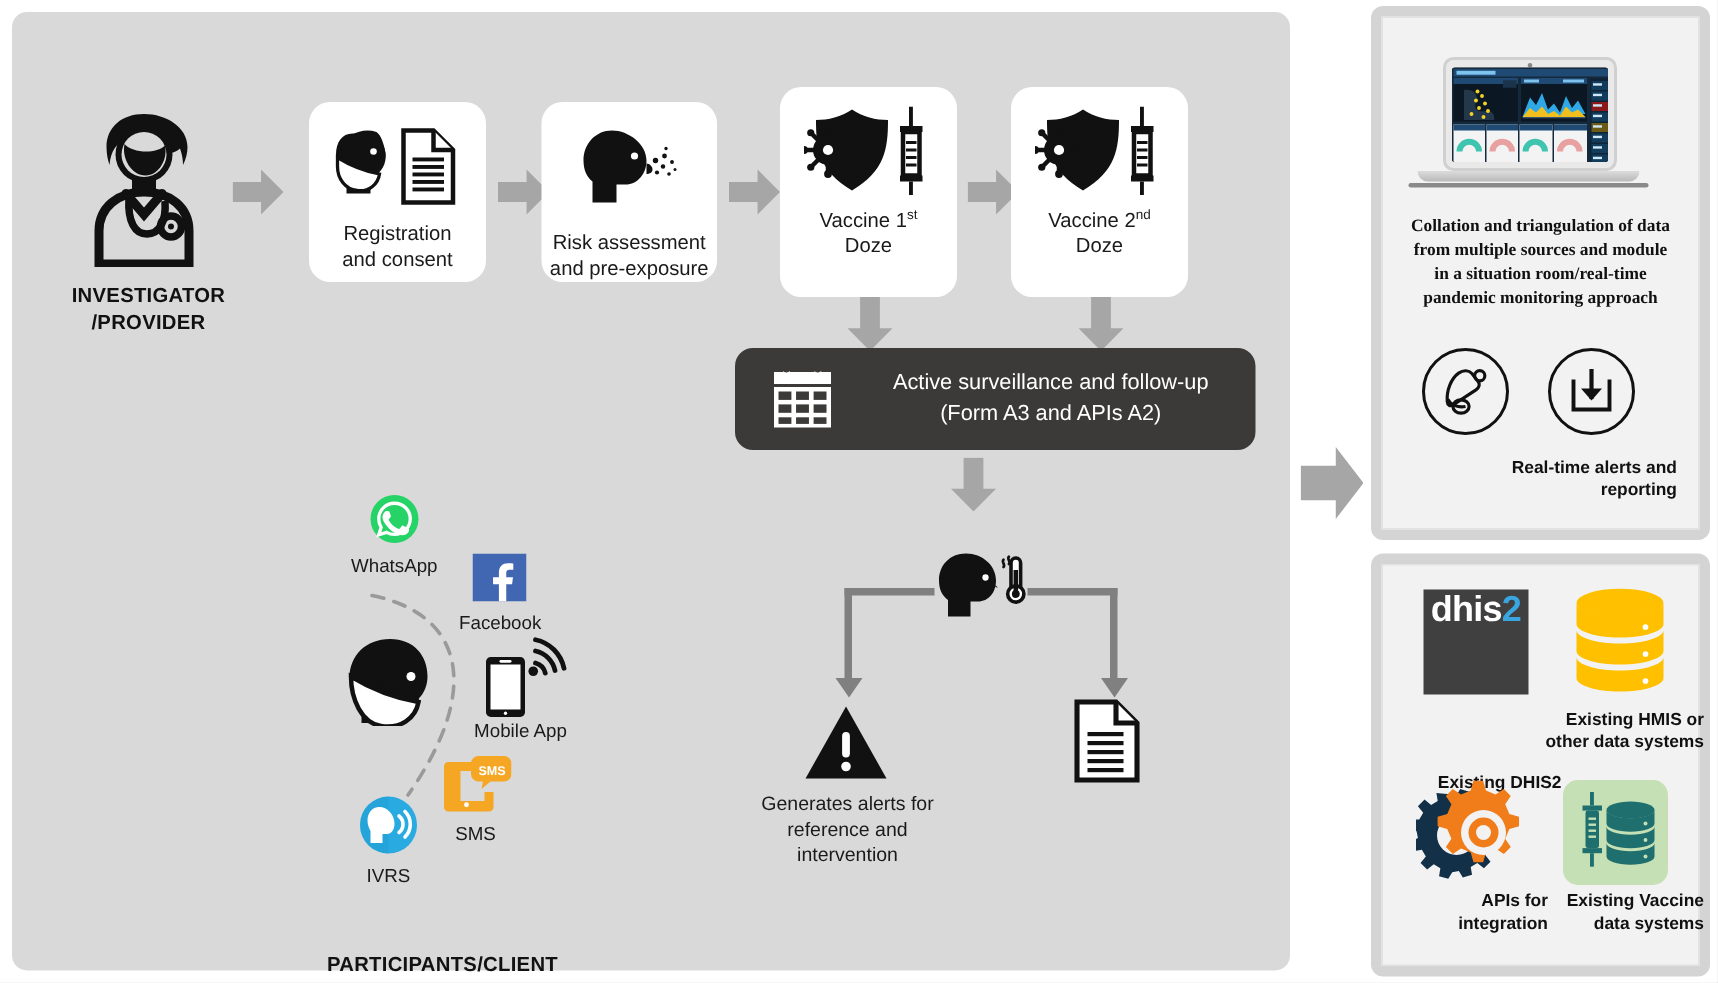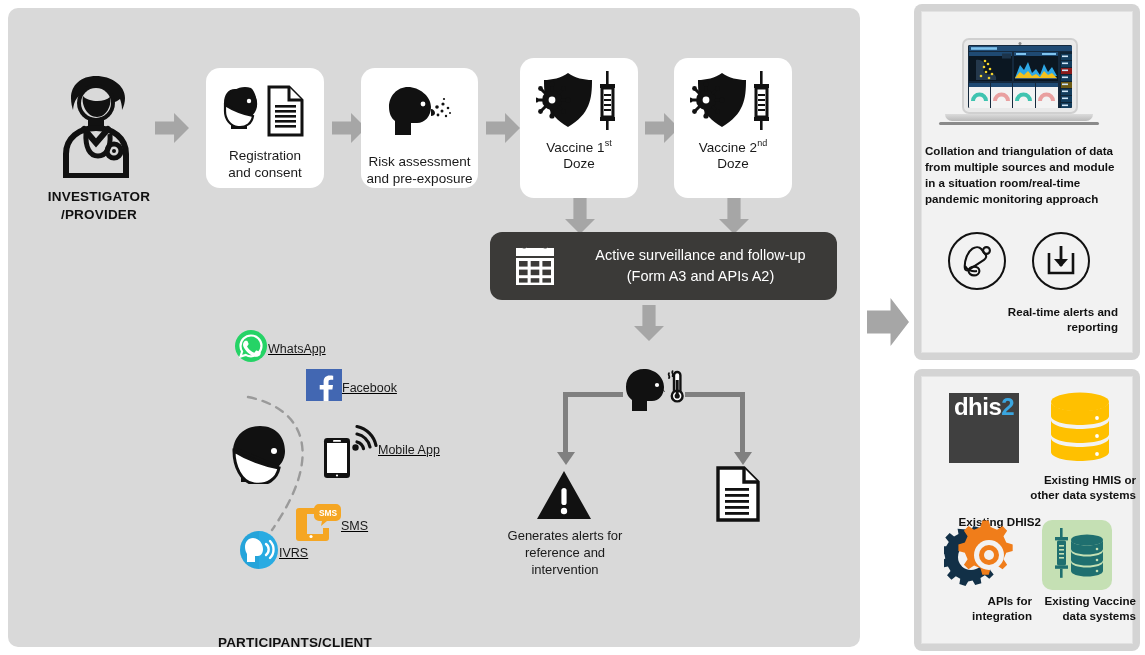--- a/index.html
+++ b/index.html
@@ -84,41 +84,41 @@
     border-right:9px solid transparent;
     border-top:13px solid #808080;
   }
 
   .leaf-label{
     position:absolute; text-align:center;
     font-size:13px; line-height:1.32; color:#1a1a1a;
   }
 
   
-  .chan{ position:absolute; display:flex; align-items:center;text-decoration:underline; }
+  .chan{ position:absolute; display:flex; flex-direction:column; align-items:center; }
   .chan-cap{ font-size:12.5px; color:#1a1a1a; margin-top:2px; white-space:nowrap; }
 
   .participants-label{
     position:absolute; text-align:center;
     font-size:13.5px; font-weight:bold; color:#111; letter-spacing:.2px;margin-top:40px;
   }
 
   
   .right-frame{
     position:absolute;
     background:#d4d4d4; border-radius:8px;
   }
   .right-panel{
     position:absolute;
     background:#f2f2f2;
     border:1px solid #e2e2e2;
   }
   .rp-text{
-    position:absolute; 
-    font-size:11.6px; font-weight:bold; color:#111; line-height:1.38;
+    position:absolute; text-align:center;
+    font-size:11.6px; font-weight:bold; color:#111; line-height:1.38;font-family:Liberation Serif, serif;
   }
   .rp-cap{
     position:absolute; text-align:right;
     font-size:11.6px; font-weight:bold; color:#111; line-height:1.3;
   }
 
   
   .laptop{ position:absolute; }
   .laptop-body{
     width:116px;height:76px;background:#e9e9e9;

